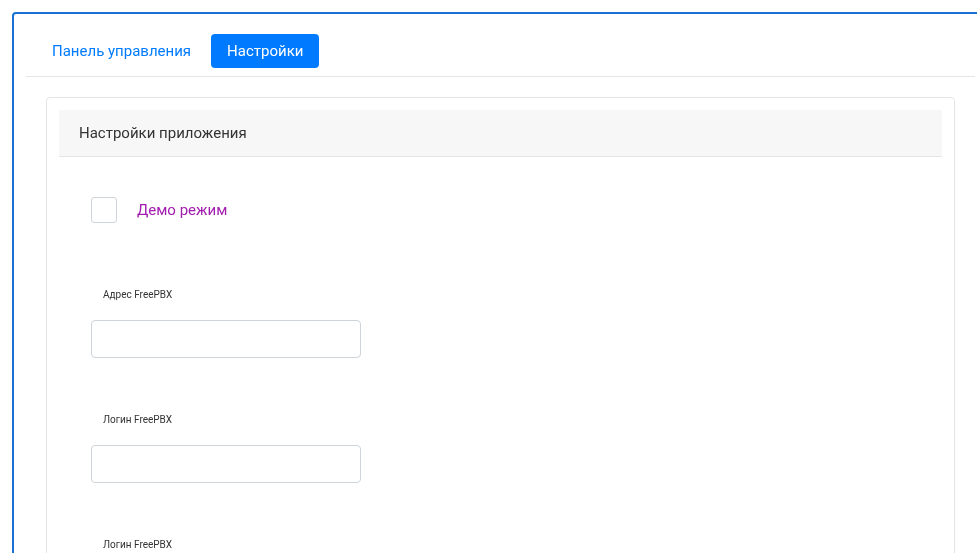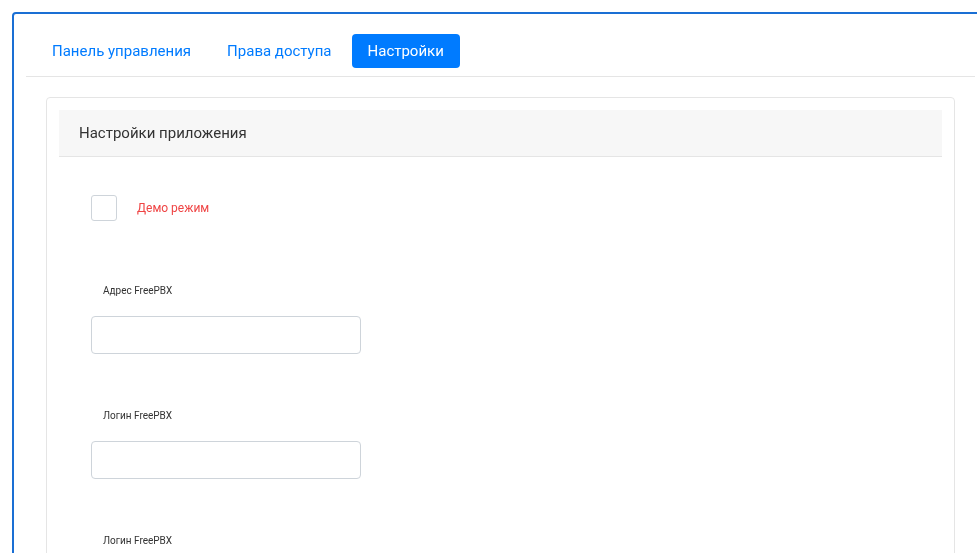--- a/index.html
+++ b/index.html
@@ -65,22 +65,22 @@
       height: 18px;
       border: 1px solid #ced4da;
       border-radius: 3px;
       margin-right: 8px;
       appearance: none;
       -webkit-appearance: none;
       background: #fff;
       cursor: pointer;
     }
     .form-check label {
-      font-size: 12px;
-      color: #ef4444;
+      font-size: 15px;
+      color: #a21caf;
       cursor: pointer;
     }
     .form-group {
       margin-bottom: 20px;
     }
     .form-label {
       display: block;
       font-size: 10px;
       color: #333;
       margin-bottom: 8px;
@@ -106,21 +106,20 @@
       border-radius: 4px;
       cursor: pointer;
       font-family: inherit;
     }
   </style>
 </head>
 <body>
 
 <div class="tabs">
   <a class="tab">Панель управления</a>
-  <a class="tab">Права доступа</a>
   <a class="tab active">Настройки</a>
 </div>
 
 <div class="content">
   <div class="panel">
     <div class="panel-header">Настройки приложения</div>
     <div class="panel-body">
 
       <div class="form-check">
         <input type="checkbox" id="demo" style="">

